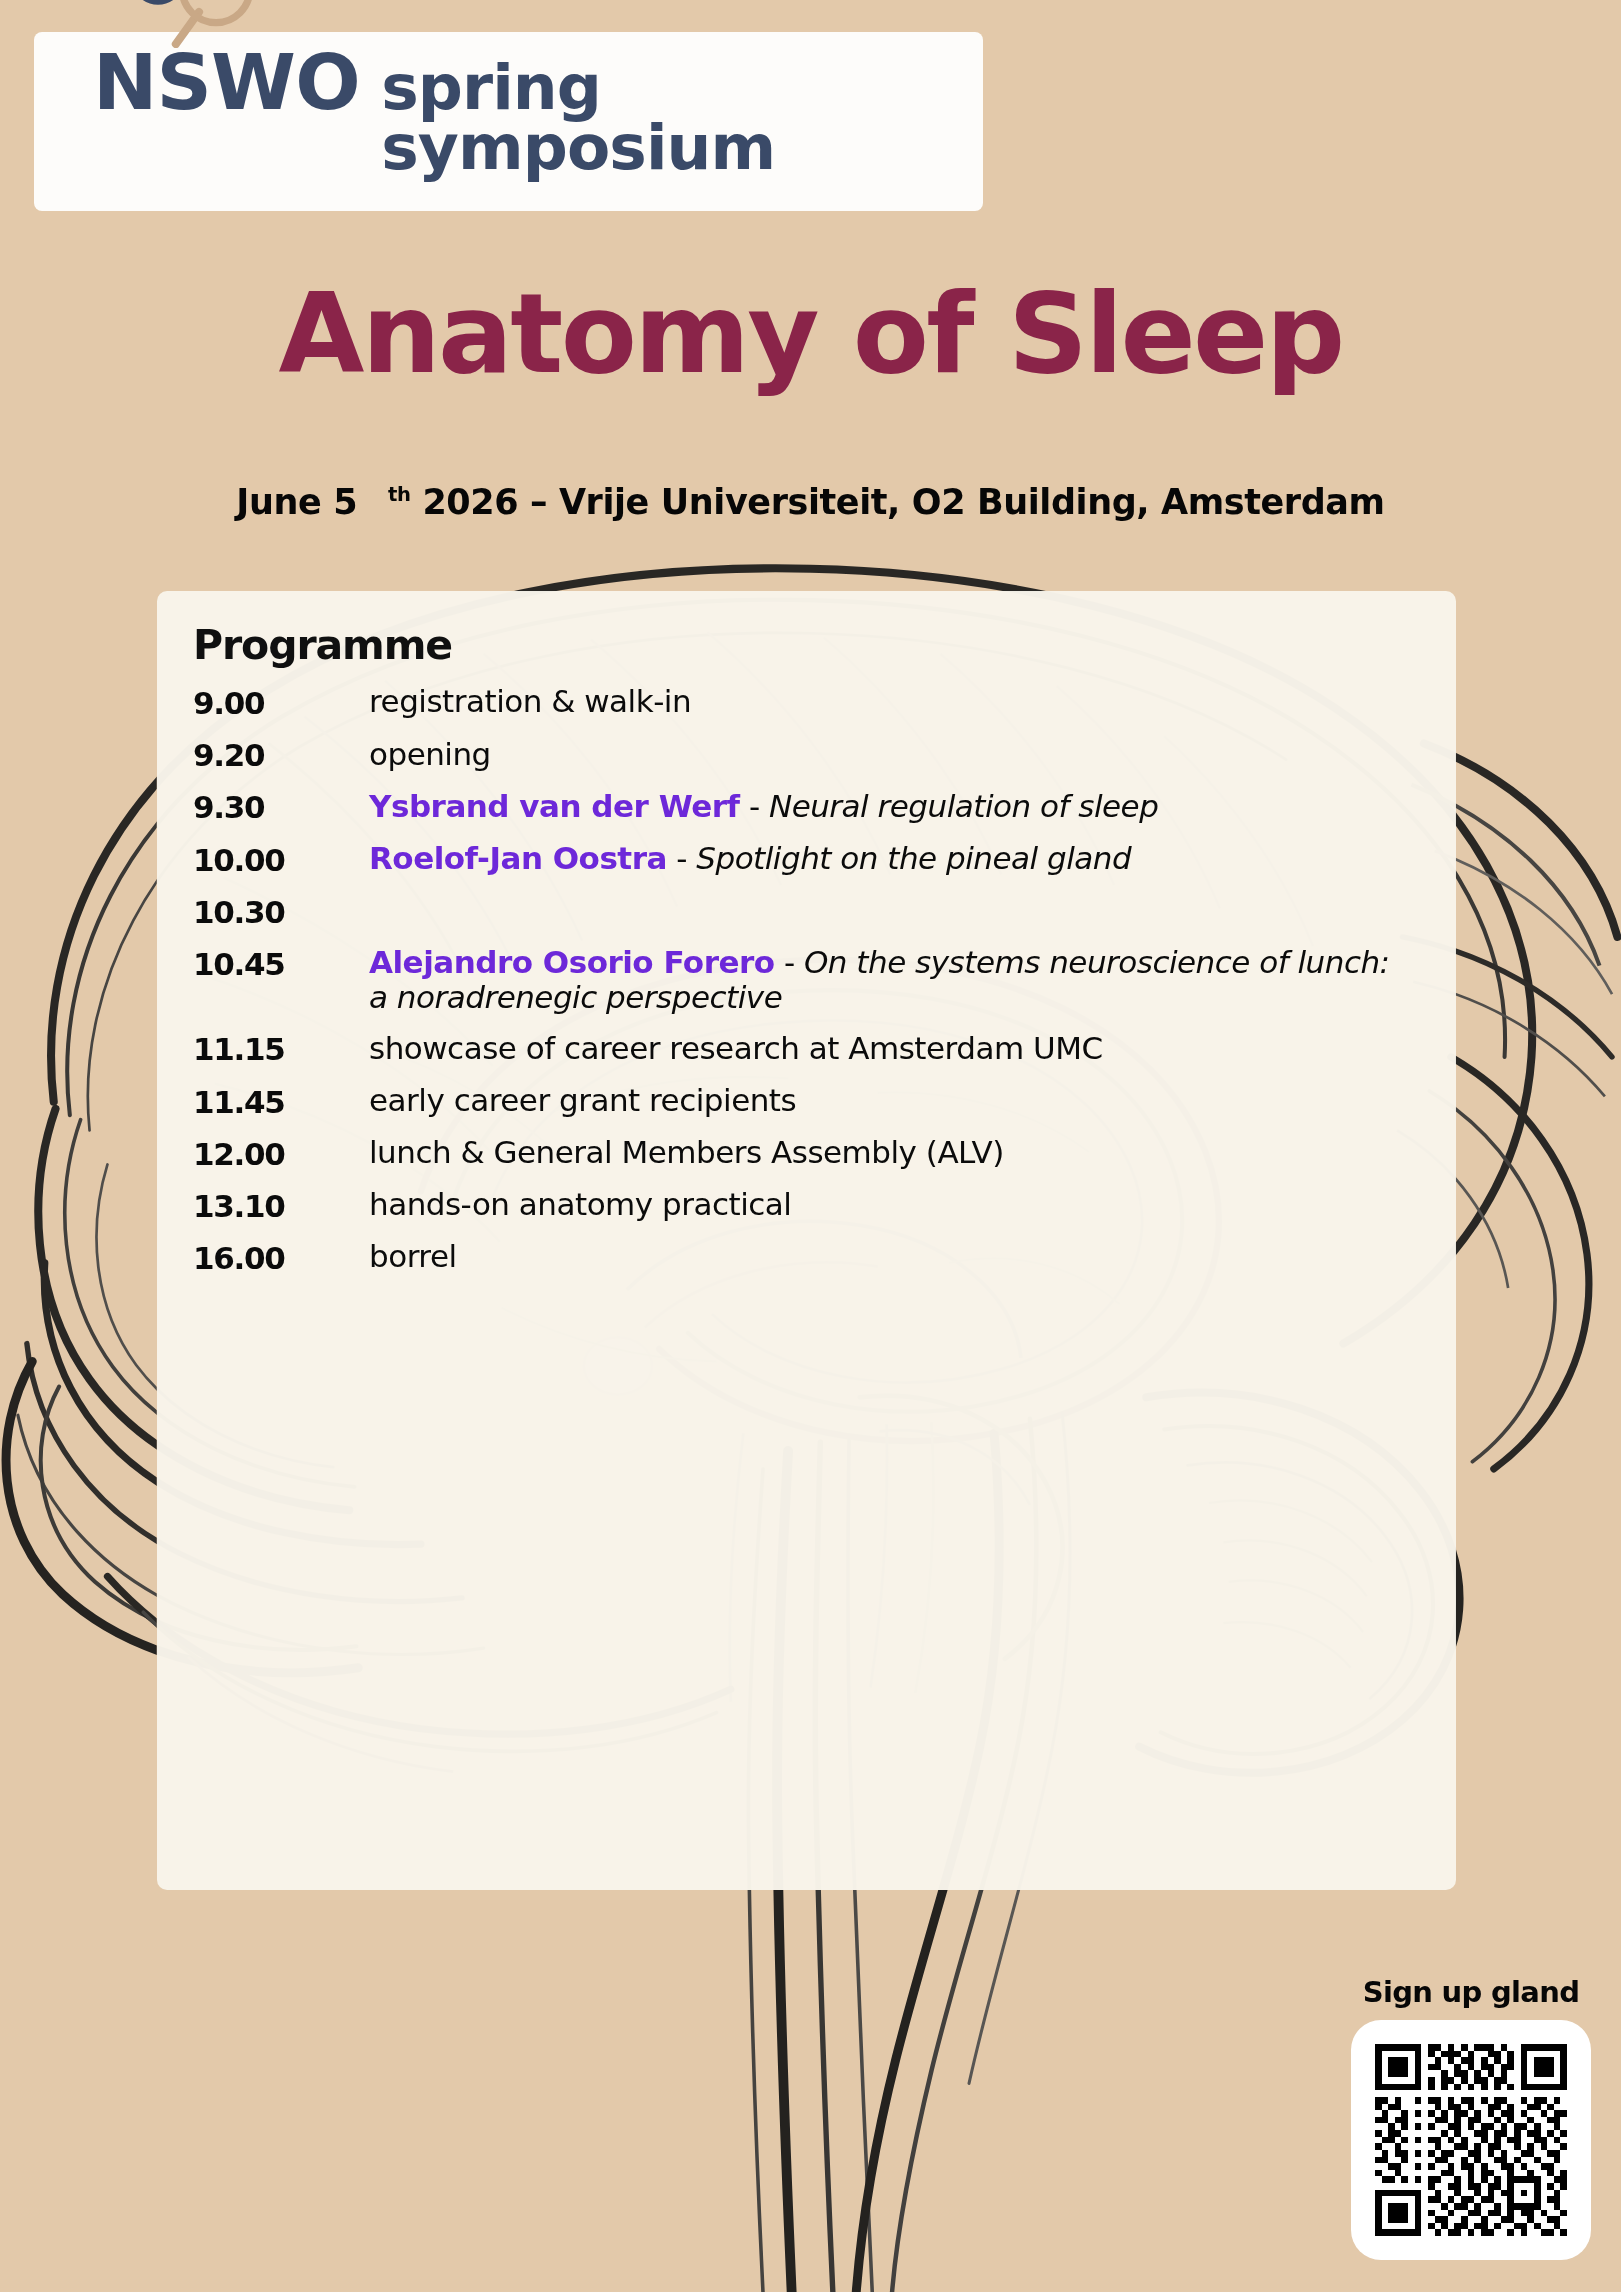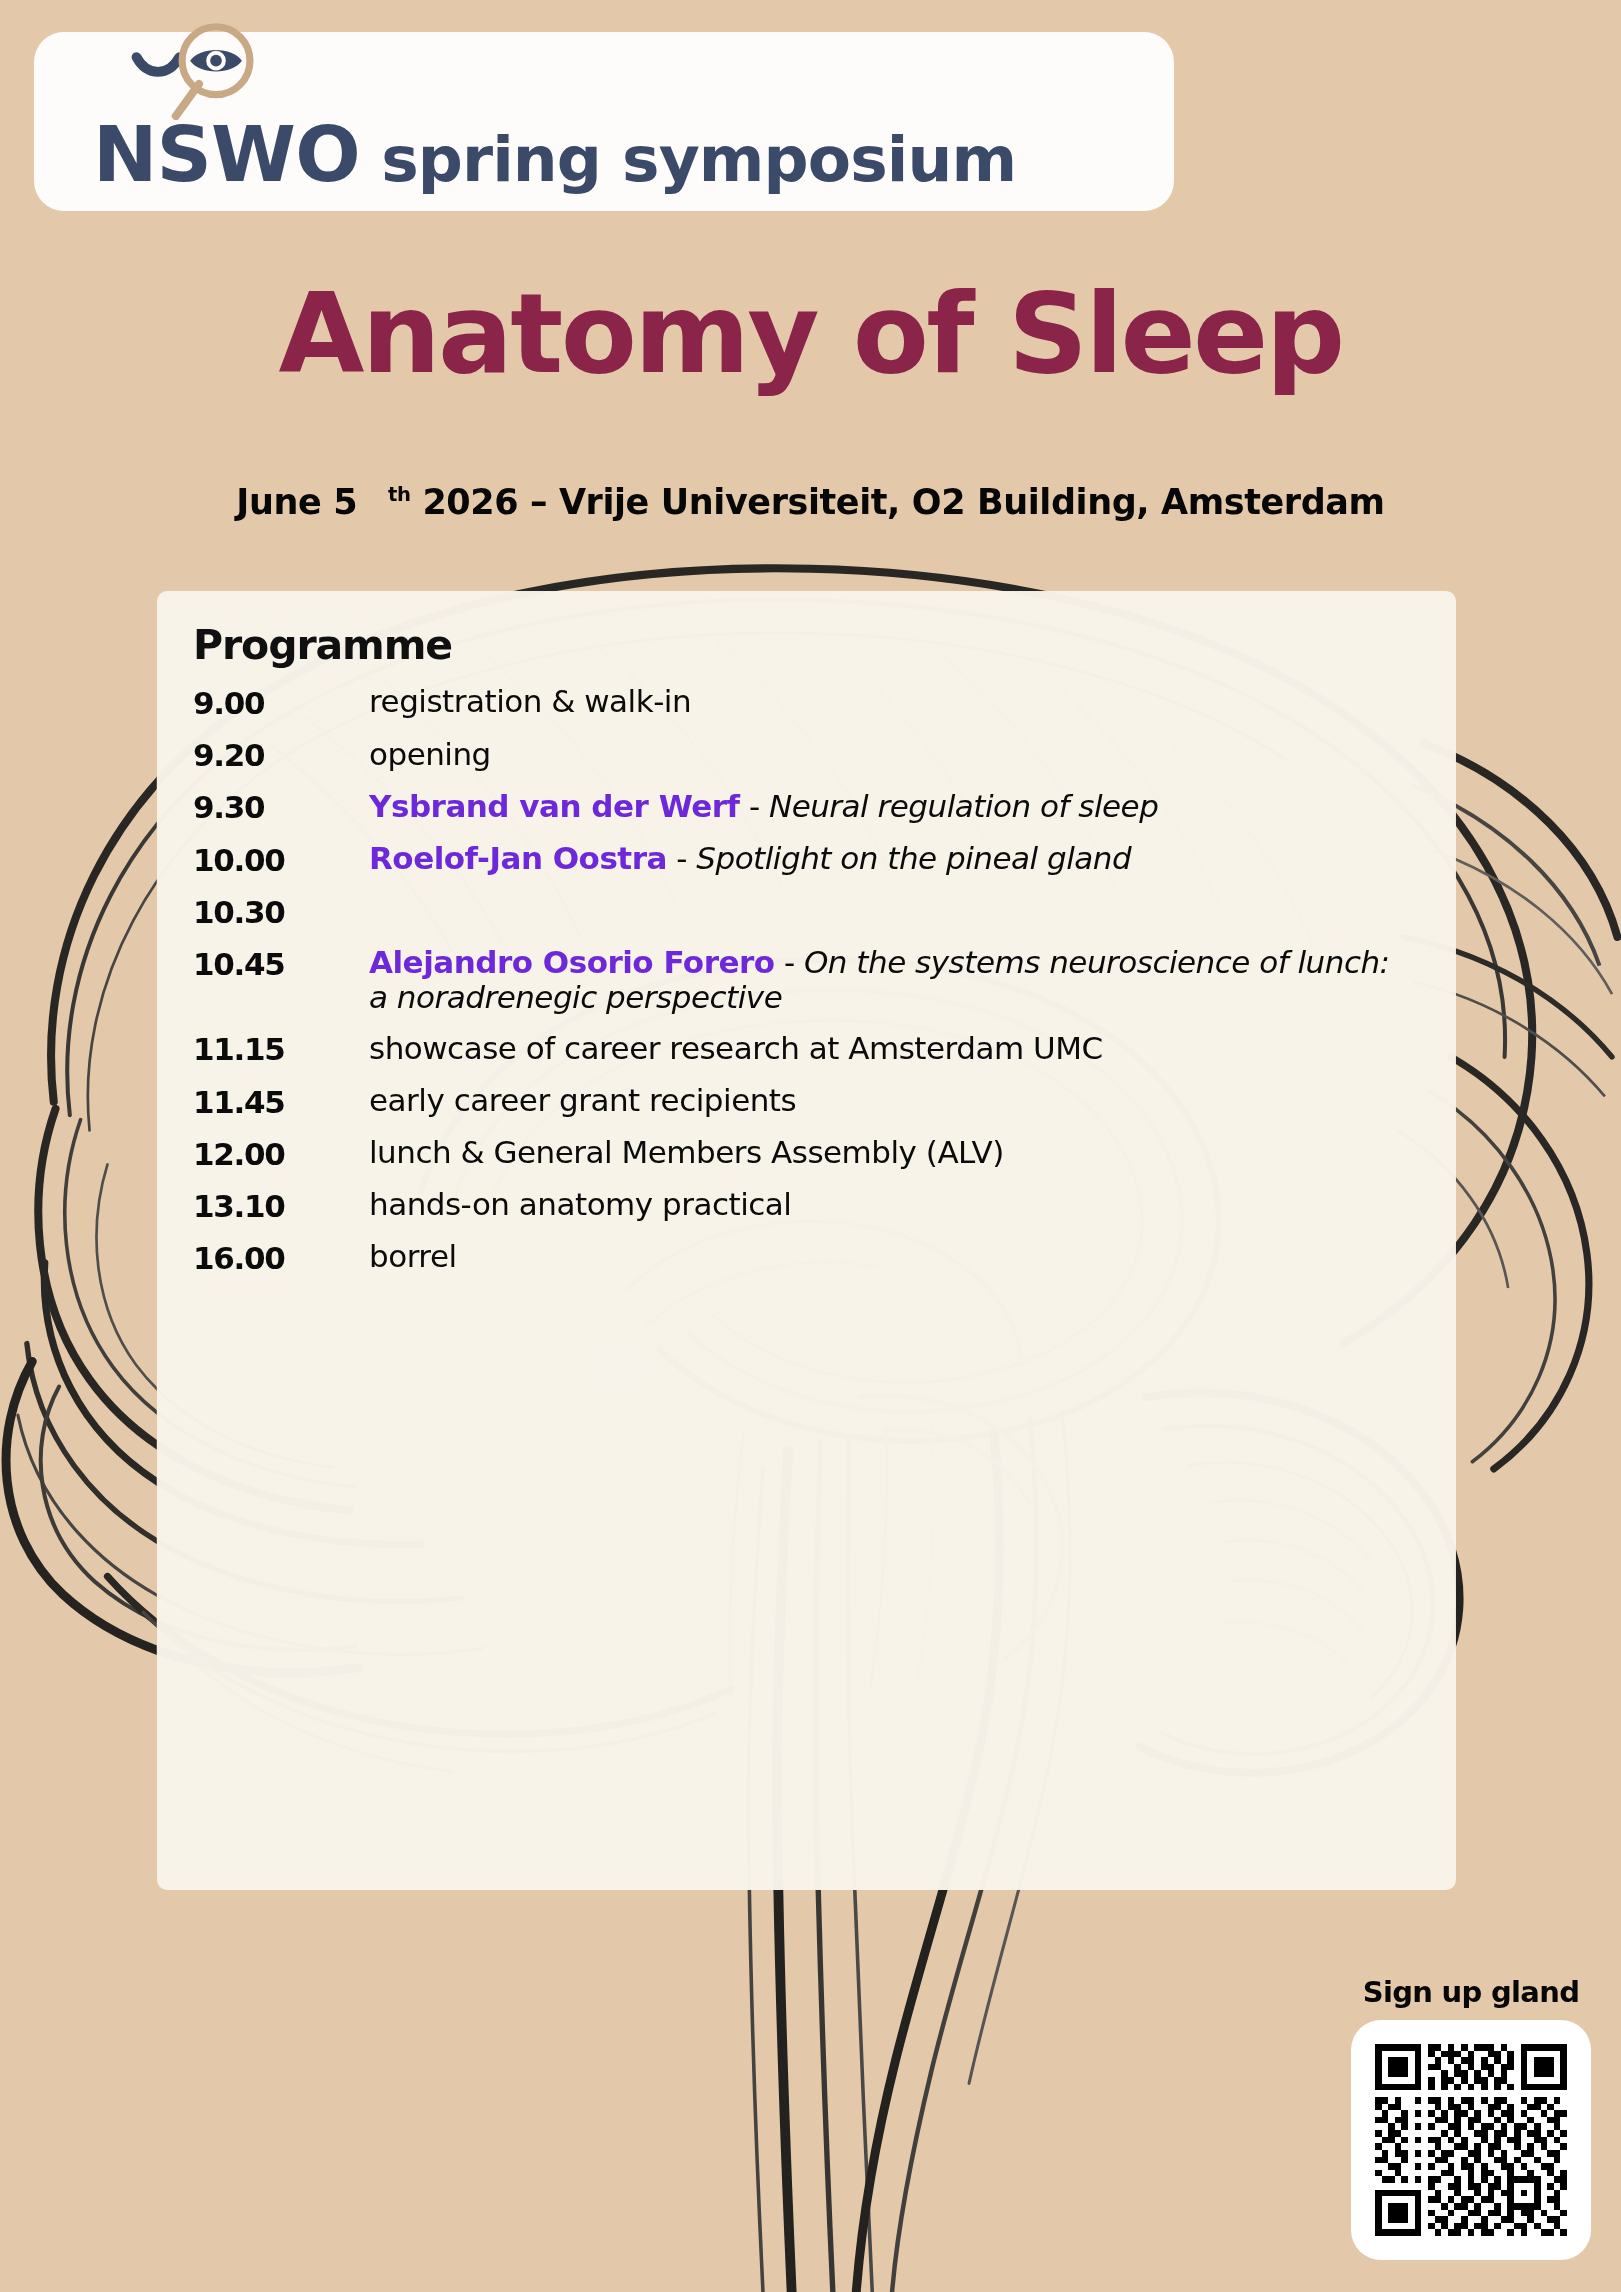--- a/index.html
+++ b/index.html
@@ -23,27 +23,27 @@
     height: 2293px;
     z-index: 1;
     pointer-events: none;
   }
 
   
   #logo-card {
     position: absolute;
     left: 34px;
     top: 32px;
-    width: 1140px;
+    width: 949px;
     height: 179px;
     background: #fdfcfa;
-    border-radius: 30px;
+    border-radius: 8px;
     z-index: 5;
     display: flex;
-    align-items: flex-end;
+    align-items: center;
     box-sizing: border-box;
     padding: 0 0 19.7px 0;
   }
   #logo-inner {
     position: relative;
     display: flex;
     align-items: baseline;
     padding-left: 59px;
   }
   #logo-mark {

